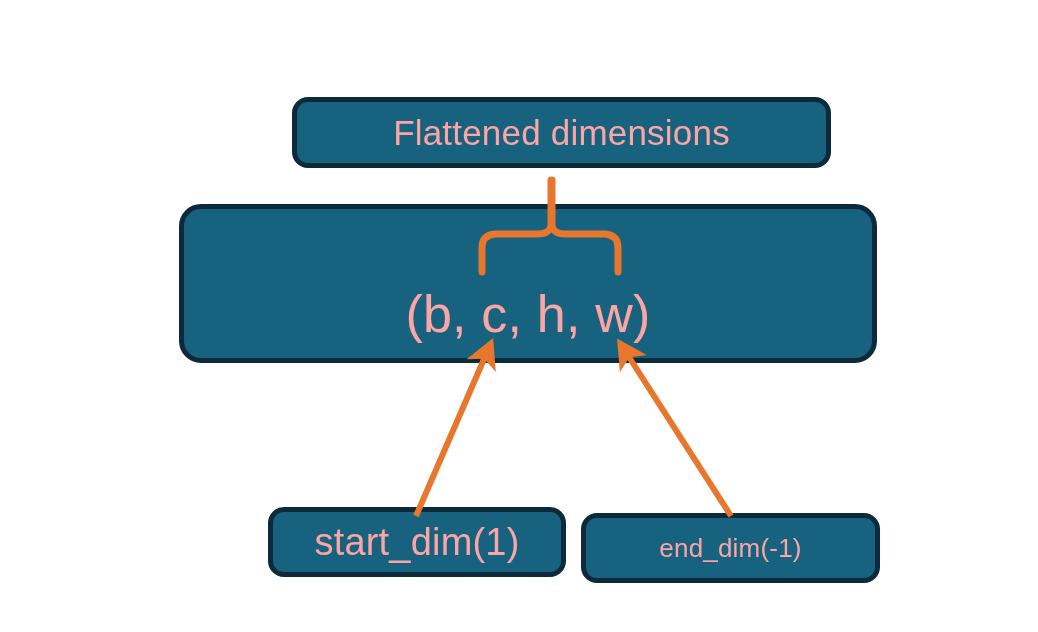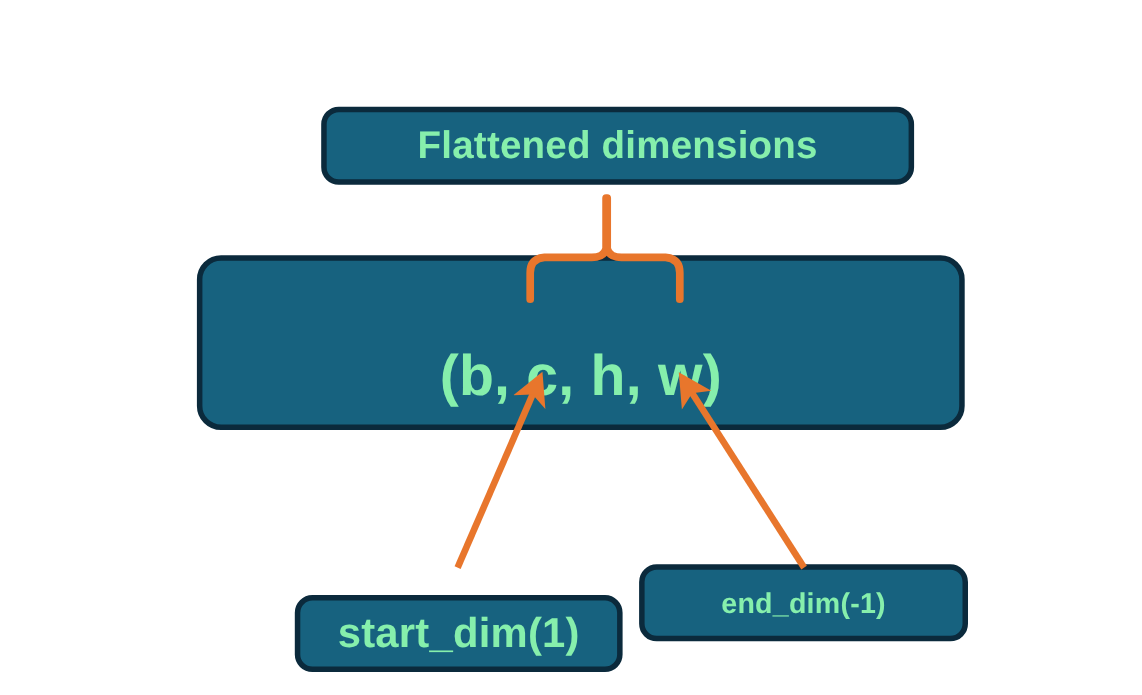--- a/index.html
+++ b/index.html
@@ -23,54 +23,54 @@
     background: #17627F;
     border: 5px solid #0B2A3C;
     border-radius: 18px;
     display: flex;
     align-items: center;
     justify-content: center;
     color: #ffffff;
     z-index: 2;
   }
   .node-label {
-    color: #86efac;
-    font-weight: 700;
+    color: #fca5a5;
+    font-weight: 400;
     line-height: 1;
     white-space: nowrap;
     letter-spacing: 0.2px;
   }
 
   
   #box-flattened {
     left: 292px;
     top: 97px;
     width: 539px;
     height: 71px;
     border-radius: 16px;
   }
   #box-flattened .node-label { font-size: 35px; }
 
   
   #box-tuple {
     left: 179px;
-    top: 232px;
+    top: 204px;
     width: 698px;
     height: 159px;
     border-radius: 22px;
     align-items: flex-end;
     justify-content: center;
     padding-bottom: 18px;
   }
   #box-tuple .node-label { font-size: 52px; }
 
   
   #box-start-dim {
     left: 268px;
-    top: 541px;
+    top: 507px;
     width: 298px;
     height: 70px;
     border-radius: 16px;
   }
   #box-start-dim .node-label { font-size: 38px; }
 
   
   #box-end-dim {
     left: 581px;
     top: 513px;

